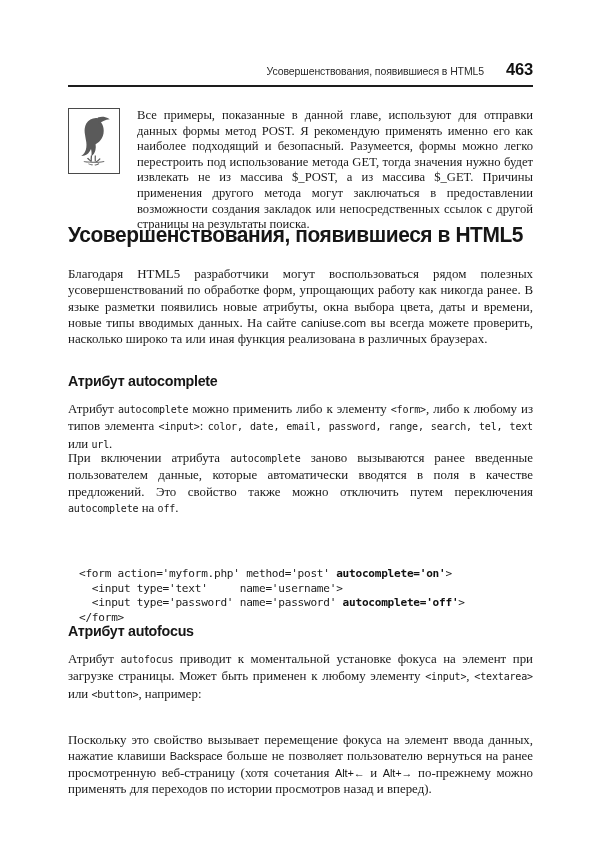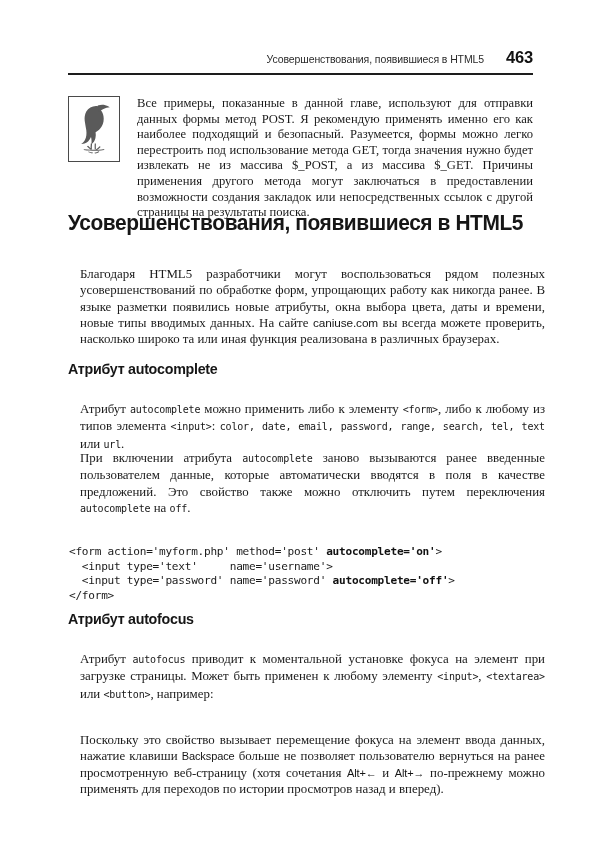--- a/index.html
+++ b/index.html
@@ -13,21 +13,21 @@
     height: 848px;
     position: relative;
     overflow: hidden;
     font-family: "Liberation Serif", "DejaVu Serif", serif;
     color: #1a1a1a;
     -webkit-font-smoothing: antialiased;
   }
 
   .page {
     position: absolute;
-    left: 0; top: 4px;
+    left: 0; top: 16px;
     width: 600px;
     height: 627px;
   }
 
   
   .runhead {
     position: absolute;
     left: 68px;
     top: 44px;
     width: 465px;
@@ -114,21 +114,21 @@
     transform: scaleX(0.94);
     transform-origin: left center;
     white-space: nowrap;
   }
 
   
   p.body {
     position: absolute;
     left: 68px;
     width: 465px;
-    margin: 12px;
+    margin: 0;
     font-size: 12.9px;
     line-height: 16.3px;
     text-align: justify;
     color: #1a1a1a;
   }
 
   code, .code-inline {
     font-family: "DejaVu Sans Mono", "Liberation Mono", monospace;
     font-size: 10px;
     letter-spacing: -0.15px;
@@ -146,21 +146,21 @@
     letter-spacing: -0.1px;
     color: #161616;
     white-space: nowrap;
   }
 
   
   pre.codeblock {
     position: absolute;
     left: 68px;
     width: 470px;
-    margin: 1px;
+    margin: 11px;
     font-family: "DejaVu Sans Mono", "Liberation Mono", monospace;
     font-size: 11.1px;
     line-height: 14.6px;
     letter-spacing: -0.25px;
     color: #1a1a1a;
     white-space: pre;
   }
   pre.codeblock b { font-weight: bold; color: #111; }
 </style>
 </head>

